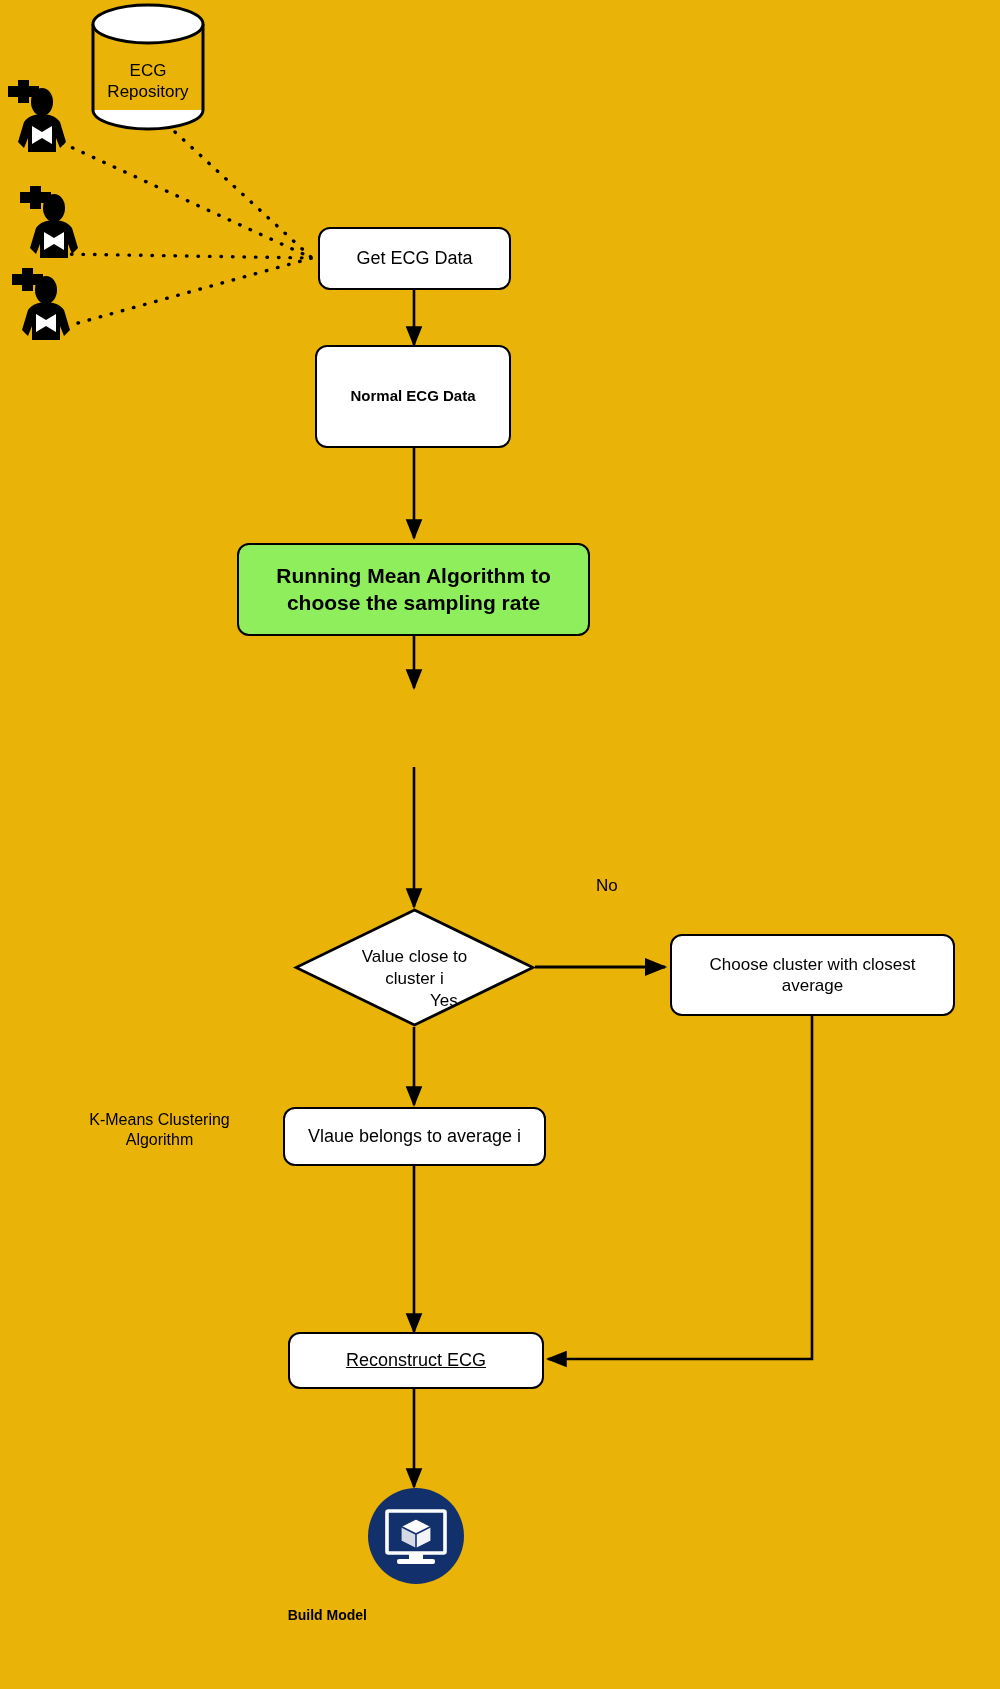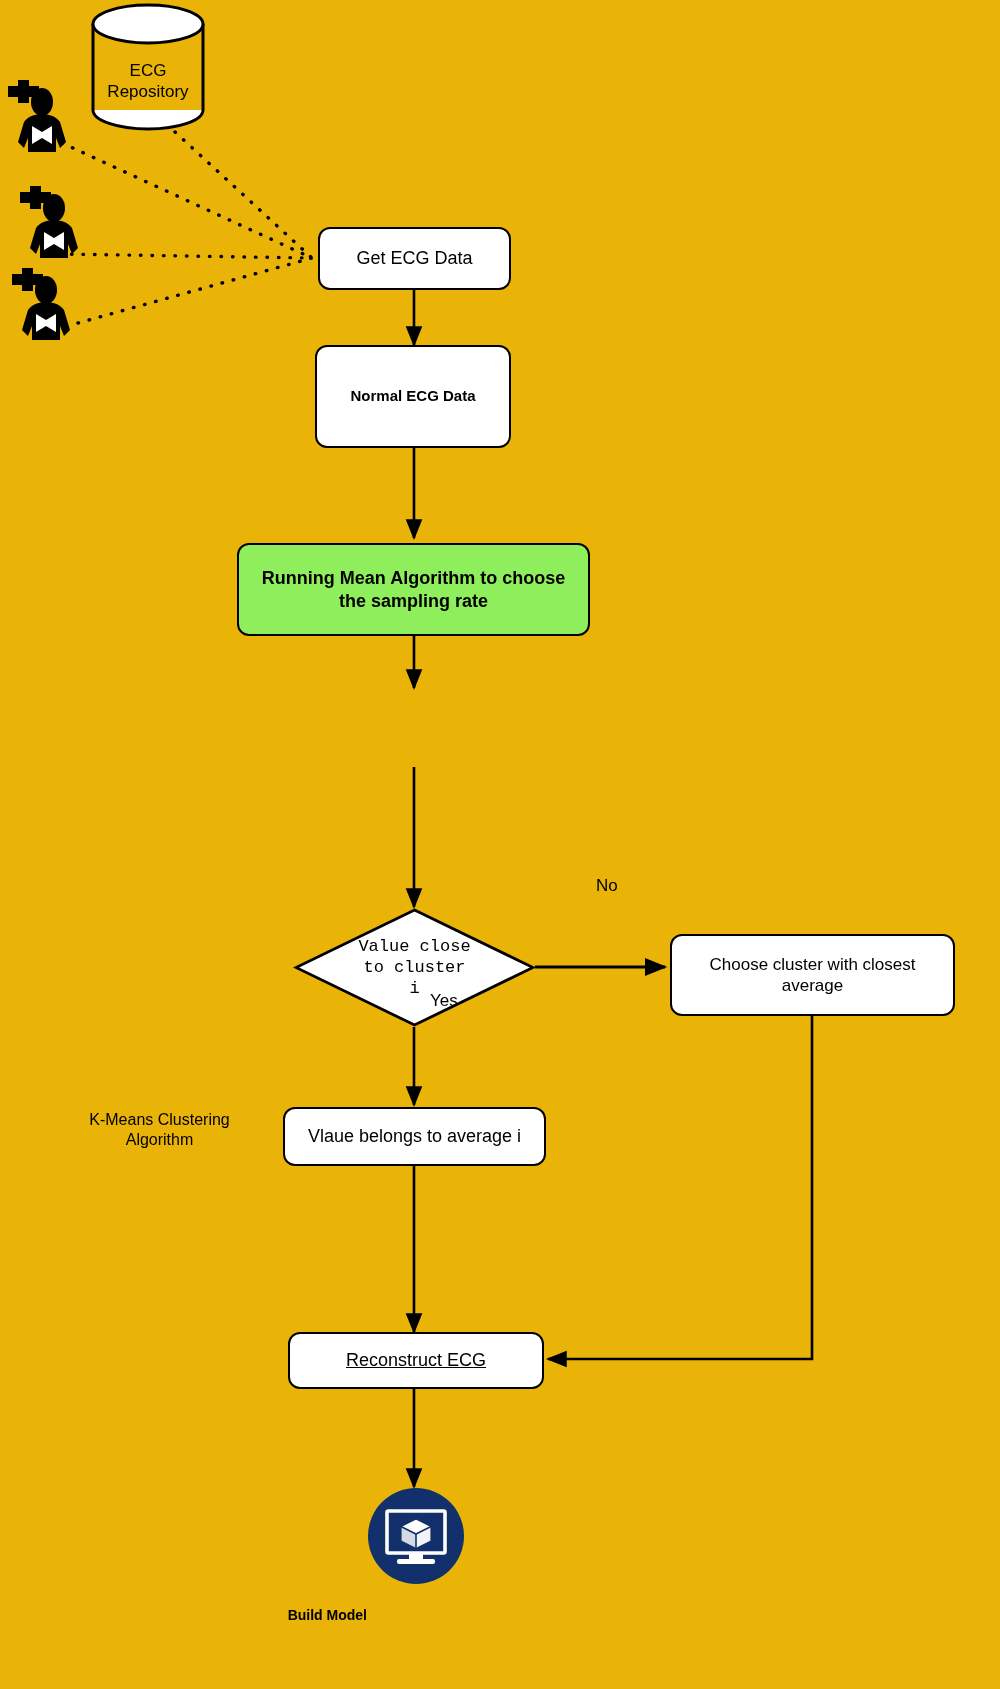--- a/index.html
+++ b/index.html
@@ -160,26 +160,26 @@
   </div>
 
   <div class="node" style="left:318px; top:227px; width:193px; height:63px; font-size:18px;">
     <span class="label">Get ECG Data</span>
   </div>
 
   <div class="node bold" style="left:315px; top:345px; width:196px; height:103px; font-size:15px;align-items:center;">
     <span class="label">Normal ECG Data</span>
   </div>
 
-  <div class="node bold green" style="left:237px; top:543px; width:353px; height:93px; font-size:18px;">
+  <div class="node bold green" style="left:237px; top:543px; width:353px; height:93px; font-size:21px;">
     <span class="label">Running Mean Algorithm to choose the sampling rate</span>
   </div>
 
 
-  <div class="diamond-wrap" style="left:293px; top:907px; width:243px; height:121px;font-family:Liberation Mono, monospace;">
+  <div class="diamond-wrap" style="left:293px; top:907px; width:243px; height:121px;">
     <svg width="243" height="121" viewBox="0 0 243 121" xmlns="http://www.w3.org/2000/svg">
       <polygon points="121.5,3 240,60.5 121.5,118 3,60.5" fill="#ffffff" stroke="#000000" stroke-width="2.8"></polygon>
     </svg>
     <div class="diamond-text" style="font-size:17px;">
       <span style="display:block; width:120px;">Value close to cluster i</span>
     </div>
   </div>
 
   <div class="node" style="left:670px; top:934px; width:285px; height:82px; font-size:17px;">
     <span class="label">Choose cluster with closest average</span>

